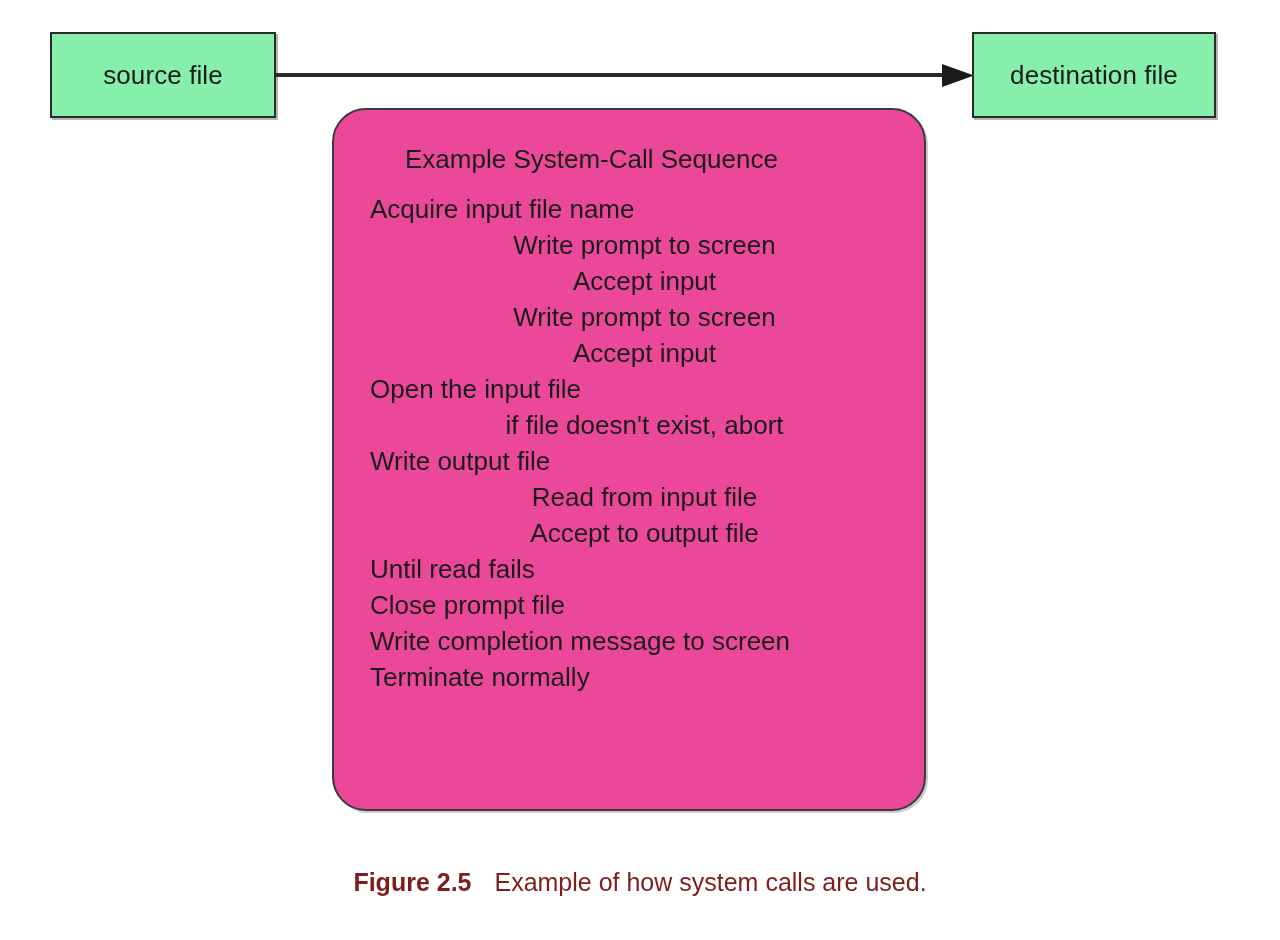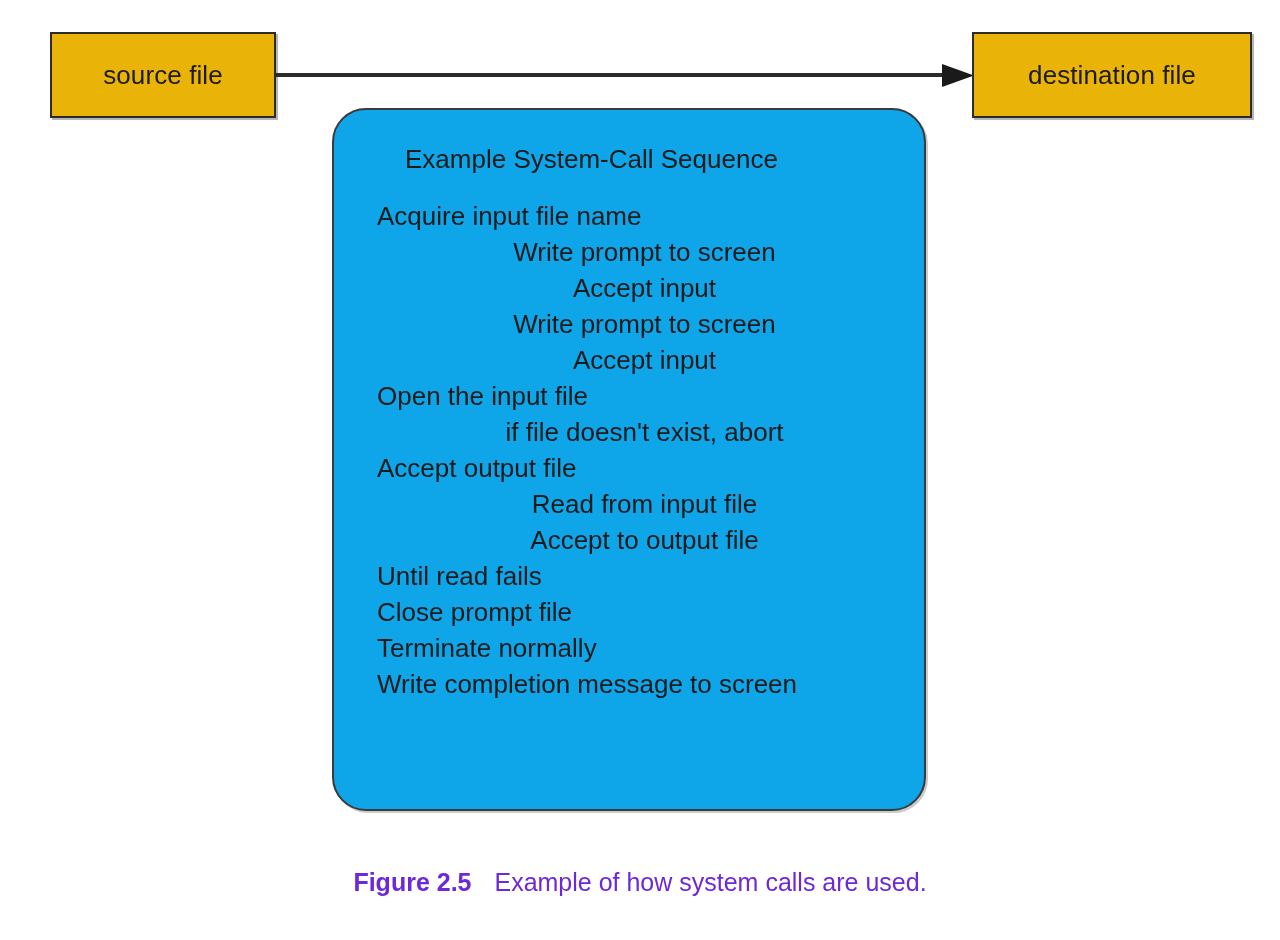--- a/index.html
+++ b/index.html
@@ -17,21 +17,21 @@
   }
 
   #figure-canvas {
     position: absolute;
     inset: 0;
   }
 
   
   .file-box {
     position: absolute;
-    background: #eab308;
+    background: #86efac;
     border: 2px solid #2b2b2b;
     box-shadow: 2px 2px 0 0 rgba(120,120,120,0.55);
     display: flex;
     align-items: center;
     justify-content: center;
     box-sizing: border-box;
   }
   .file-box span {
     font-size: 26px;
     color: #1b1b1b;
@@ -41,42 +41,42 @@
 
   #source-file-box {
     left: 50px;
     top: 32px;
     width: 226px;
     height: 86px;
   }
   #destination-file-box {
     left: 972px;
     top: 32px;
-    width: 280px;
+    width: 244px;
     height: 86px;
   }
 
   
   #flow-arrow {
     position: absolute;
     left: 274px;
     top: 60px;
     width: 702px;
     height: 32px;
     overflow: visible;
   }
 
   
   #syscall-panel {
     position: absolute;
     left: 332px;
     top: 108px;
     width: 594px;
     height: 703px;
-    background: #0ea5e9;
+    background: #ec4899;
     border: 2px solid #3a3a3a;
     border-radius: 34px;
     box-sizing: border-box;
     box-shadow: 2px 2px 0 0 rgba(140,140,140,0.45);
   }
 
   #syscall-title {
     position: absolute;
     left: 71px;
     top: 34px;
@@ -84,21 +84,21 @@
     color: #1b1b1b;
     white-space: nowrap;
   }
 
   #syscall-list {
     position: absolute;
     left: 28px;
     top: 73px;
     right: 12px;
     list-style: none;
-    margin: 15px;
+    margin: 8px;
     padding: 0;
   }
   #syscall-list li {
     font-size: 26px;
     line-height: 36px;
     color: #1b1b1b;
     white-space: nowrap;
   }
   #syscall-list li.indent-1 {
     padding-left: 15px;
@@ -106,21 +106,21 @@
   }
 
   
   #figure-caption {
     position: absolute;
     left: 0;
     right: 0;
     top: 868px;
     text-align: center;
     font-size: 25px;
-    color: #6d28d9;
+    color: #7f1d1d;
     white-space: nowrap;
   }
   #figure-caption .caption-label {
     font-weight: bold;
     margin-right: 16px;
   }
 </style>
 </head>
 <body>
 
@@ -142,27 +142,27 @@
   <div id="syscall-panel">
     <div id="syscall-title">Example System-Call Sequence</div>
     <ul id="syscall-list">
         <li class="indent-0">Acquire input file name</li>
         <li class="indent-1">Write prompt to screen</li>
         <li class="indent-1">Accept input</li>
         <li class="indent-1">Write prompt to screen</li>
         <li class="indent-1">Accept input</li>
         <li class="indent-0">Open the input file</li>
         <li class="indent-1">if file doesn't exist, abort</li>
-        <li class="indent-0">Accept output file</li>
+        <li class="indent-0">Write output file</li>
         <li class="indent-1">Read from input file</li>
         <li class="indent-1">Accept to output file</li>
         <li class="indent-0">Until read fails</li>
         <li class="indent-0">Close prompt file</li>
+        <li class="indent-0">Write completion message to screen</li>
         <li class="indent-0">Terminate normally</li>
-        <li class="indent-0">Write completion message to screen</li>
       </ul>
   </div>
 
   <div id="figure-caption">
     <span class="caption-label">Figure 2.5</span>
     <span>Example of how system calls are used.</span>
   </div>
 
 </div>
 

